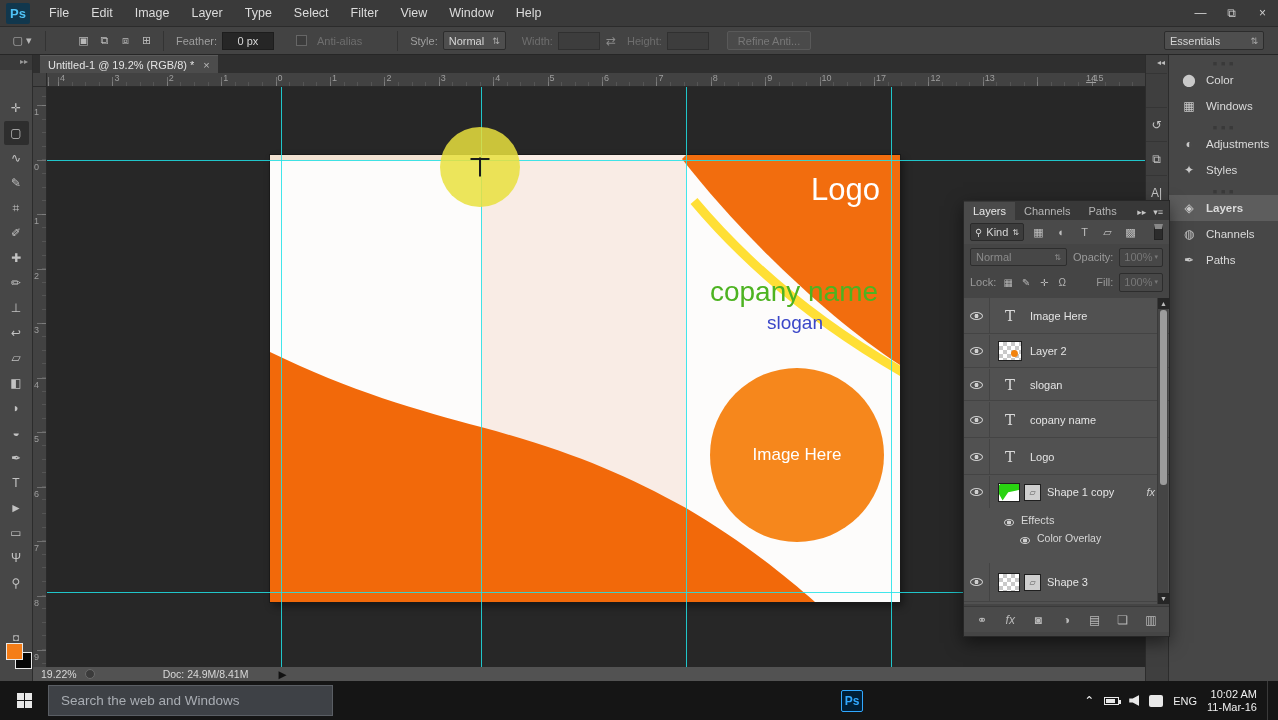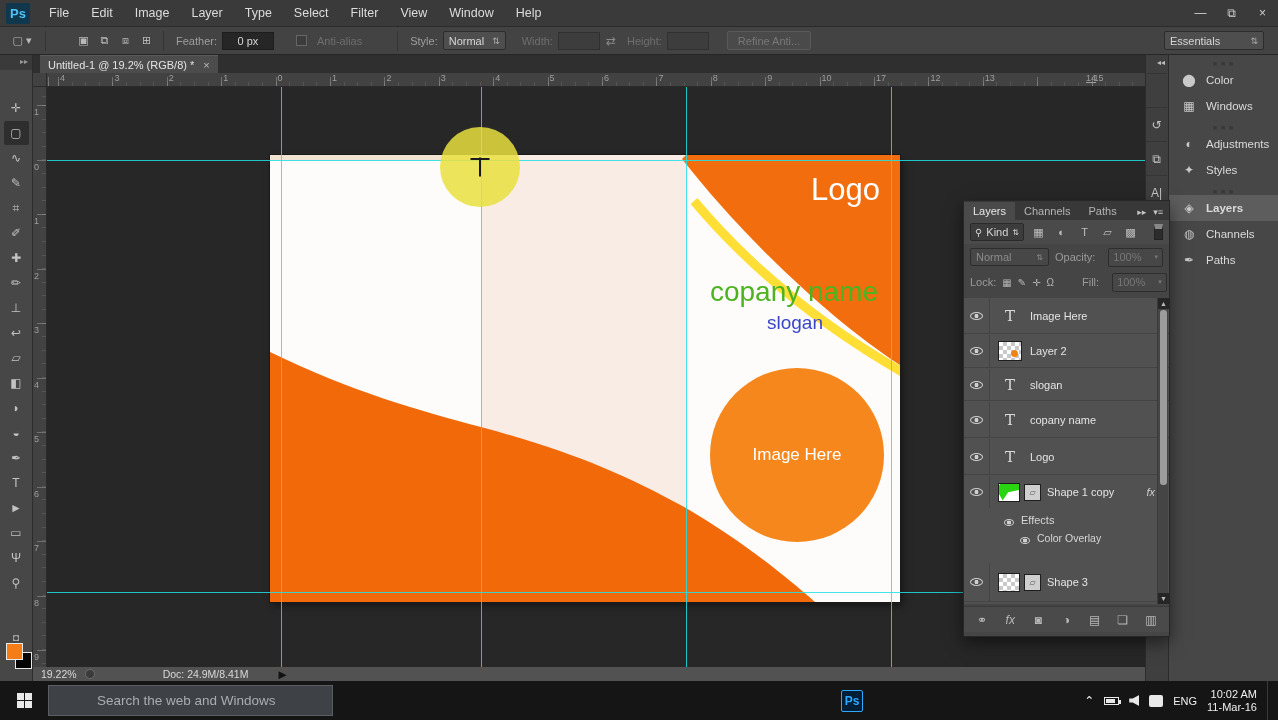--- a/index.html
+++ b/index.html
@@ -68,21 +68,21 @@
   #lp-tabicons{margin-left:auto;display:flex;gap:7px;padding:0 6px 3px 0;color:#c5c5c5;font-size:9px;}
   .lp-row{display:flex;align-items:center;padding:0 6px;gap:6px;}
   #lp-filter{height:24px;background:#4a4a4a;}
   #kind-combo{background:#3c3c3c;border:1px solid #2a2a2a;height:18px;display:flex;align-items:center;gap:4px;padding:0 4px;border-radius:2px;color:#d5d5d5;}
   .filter-icon{width:17px;text-align:center;color:#bdbdbd;font-size:11px;}
   #filter-toggle{margin-left:auto;width:9px;height:16px;background:#2c2c2c;border:1px solid #222;border-top:5px solid #888;}
   #lp-blend{height:26px;}
   #lp-lock{height:24px;}
   .lp-select{background:#474747;border:1px solid #2d2d2d;height:18px;display:flex;align-items:center;gap:10px;padding:0 5px;color:#8b8b8b;border-radius:2px;}
   .lp-dim-label{color:#9a9a9a;}
-  .lp-dim-value{color:#777;background:#474747;border:1px solid #2d2d2d;height:19px;display:flex;align-items:center;gap:13px;padding:0 4px;border-radius:2px;margin-left:7px;}
+  .lp-dim-value{color:#777;background:#474747;border:1px solid #2d2d2d;height:19px;display:flex;align-items:center;gap:2px;padding:0 4px;border-radius:2px;}
   .lock-icon{width:14px;text-align:center;color:#b5b5b5;font-size:10px;}
   #lp-list{position:absolute;left:0;top:97px;width:205px;height:306px;background:#515151;overflow:hidden;}
   .layer-row{position:absolute;left:0;width:205px;display:flex;align-items:center;border-bottom:1px solid #444;}
   .eye-cell{width:26px;align-self:stretch;border-right:1px solid #444;display:flex;align-items:center;justify-content:center;}
   .eye{width:13px;height:8px;border:1px solid #cfcfcf;border-radius:50%;background:radial-gradient(circle,#cfcfcf 1.8px,transparent 2.2px);}
   .eye.sm{width:10px;height:7px;}
   .t-thumb{width:24px;text-align:center;font-family:"DejaVu Serif",serif;font-size:15px;color:#d9d9d9;margin:0 8px;}
   .img-thumb{width:24px;height:20px;margin:0 8px;border:1px solid #1f1f1f;background:repeating-conic-gradient(#c9c9c9 0 25%,#fff 0 50%) 0 0/8px 8px;position:relative;}
   .img-thumb .blob{position:absolute;right:3px;bottom:3px;width:7px;height:7px;border-radius:50%;background:#f2830f;}
   .shape-thumb{width:22px;height:19px;margin:0 4px 0 8px;border:1px solid #1f1f1f;background:#fff;position:relative;overflow:hidden;}
@@ -95,21 +95,21 @@
   #lp-thumb{position:absolute;left:2px;top:12px;width:7px;height:175px;background:#9c9c9c;border-radius:3px;}
   .scroll-arrow{position:absolute;left:0;width:11px;height:11px;background:#262626;color:#bbb;font-size:7px;display:flex;align-items:center;justify-content:center;}
   #lp-bottombar{position:absolute;left:0;top:405px;width:205px;height:26px;background:#4a4a4a;border-top:1px solid #3a3a3a;display:flex;align-items:center;justify-content:space-evenly;color:#b9b9b9;font-size:12px;}
   #lp-bottombar span{width:20px;text-align:center;}
   
   #taskbar{left:0;top:681px;width:1278px;height:39px;background:#151515;display:flex;align-items:center;z-index:50;}
   #start-btn{width:48px;height:39px;display:flex;align-items:center;justify-content:center;}
   #start-flag{width:15px;height:15px;display:grid;grid-template-columns:7px 7px;grid-template-rows:7px 7px;gap:1px;}
   #start-flag i{background:#e8e8e8;}
   #search-box{width:285px;height:31px;background:#3e4146;border:1px solid #5a5e64;display:flex;align-items:center;padding-left:12px;}
-  #search-box input{background:transparent;border:none;outline:none;color:#fdba74;font-size:13.5px;width:250px;font-family:inherit;margin-left:36px;}
+  #search-box input{background:transparent;border:none;outline:none;color:#fdba74;font-size:13.5px;width:250px;font-family:inherit;}
   #search-box input::placeholder{color:#a9adb3;}
   .tb-icon{position:absolute;top:689px;width:26px;height:24px;display:flex;align-items:center;justify-content:center;}
   .tb-underline{position:absolute;top:717px;height:2px;background:#76b9ed;}
   #ps-slot{left:831px;top:682px;width:40px;height:37px;background:#4d4d4d;border:1px solid #6b6b6b;}
   .sq-icon{width:22px;height:22px;border-radius:3px;display:flex;align-items:center;justify-content:center;font-weight:bold;}
   #tray{margin-left:auto;display:flex;align-items:center;gap:10px;padding-right:6px;font-size:11px;color:#f0f0f0;}
   #battery-icon{width:15px;height:8px;border:1px solid #e8e8e8;position:relative;}
   #battery-icon::after{content:"";position:absolute;right:-3px;top:2px;width:2px;height:4px;background:#e8e8e8;}
   #battery-icon i{position:absolute;left:1px;top:1px;bottom:1px;width:9px;background:#e8e8e8;display:block;}
   #speaker-icon{width:10px;height:11px;background:#e8e8e8;clip-path:polygon(0 32%,35% 32%,100% 0,100% 100%,35% 68%,0 68%);}

